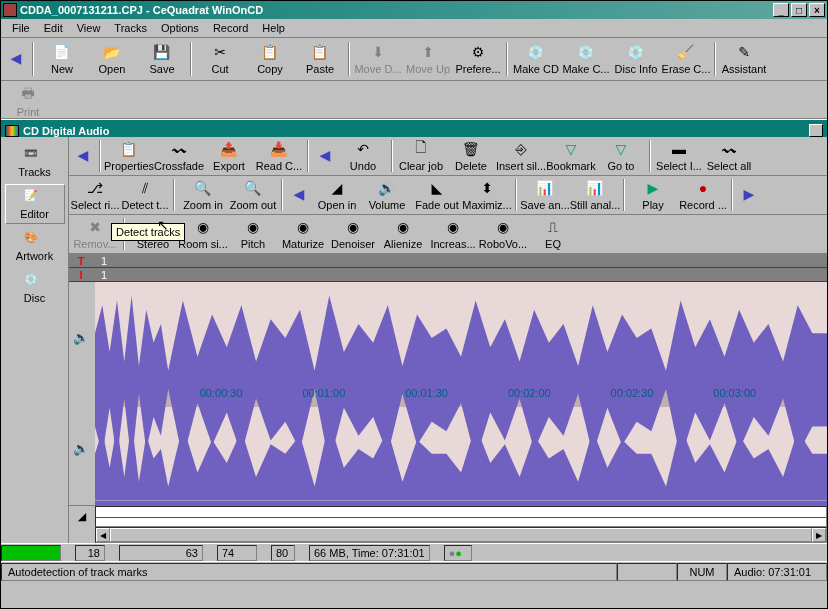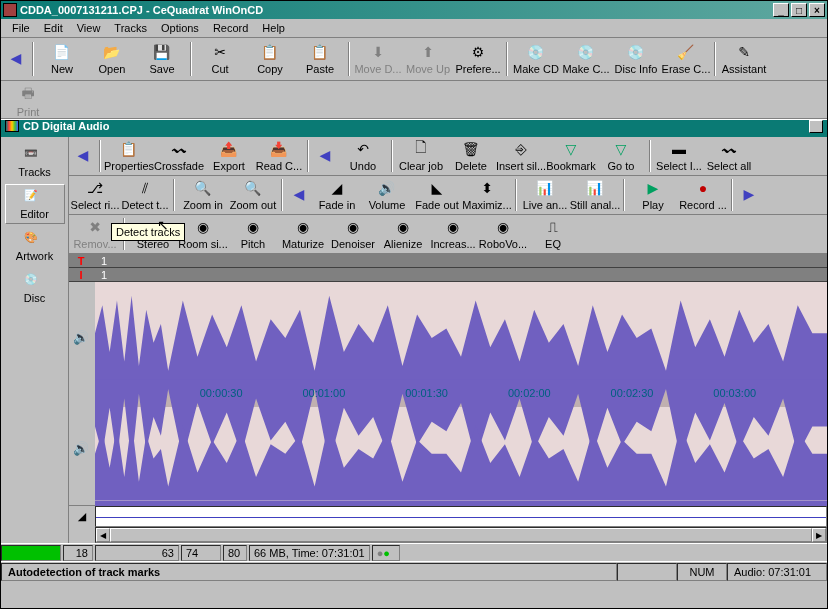--- a/index.html
+++ b/index.html
@@ -10,21 +10,21 @@
 .winbtn{width:16px;height:14px;background:#c0c0c0;border:1px solid #fff;border-right-color:#000;border-bottom-color:#000;margin-left:2px;display:flex;align-items:center;justify-content:center;font-weight:bold;color:#000;font-size:10px}
 .menubar{height:19px;background:#c0c0c0;display:flex;align-items:center;padding:0 4px;border-bottom:1px solid #808080}
 .menubar span{padding:2px 7px;cursor:default}
 .toolbar{background:#c0c0c0;display:flex;flex-wrap:wrap;padding:2px;border-bottom:1px solid #808080}
 .tb-sep{width:2px;margin:2px 3px;border-left:1px solid #808080;border-right:1px solid #fff}
 .tb-btn{width:50px;height:38px;display:flex;flex-direction:column;align-items:center;justify-content:center;font-size:10px;cursor:default;padding:1px;text-align:center;white-space:nowrap;overflow:hidden}
 .tb-btn.narrow{width:26px}
 .tb-btn .ico{width:18px;height:18px;margin-bottom:2px;display:flex;align-items:center;justify-content:center;font-size:14px}
 .tb-btn.dis{color:#808080}
 .printrow{height:38px;background:#c0c0c0;border-bottom:1px solid #808080;display:flex;padding:2px}
-.panelhdr{height:18px;background:#0a7a74;color:#fff;display:flex;align-items:flex-start;padding:0 4px;font-weight:bold;border-top:1px solid #fff}
+.panelhdr{height:18px;background:#0a7a74;color:#fff;display:flex;align-items:flex-end;padding:0 4px;font-weight:bold;border-top:1px solid #fff}
 .panelhdr .icon{width:14px;height:12px;background:linear-gradient(to right,#0a7a74,#ff4040,#ffcc00,#40c040,#4060ff);margin-right:4px;border:1px solid #000}
 .panelhdr .spacer{flex:1}
 .panelhdr .maxbtn{width:14px;height:13px;background:#c0c0c0;border:1px solid #fff;border-right-color:#000;border-bottom-color:#000}
 .workarea{display:flex;height:406px;background:#c0c0c0}
 .sidetabs{width:68px;background:#c0c0c0;border-right:1px solid #808080;display:flex;flex-direction:column;align-items:center;padding-top:4px}
 .sidetab{width:60px;height:40px;display:flex;flex-direction:column;align-items:center;justify-content:center;font-size:10px;margin:1px 0;cursor:default}
 .sidetab.active{background:#c0c0c0;border:1px solid #fff;border-right-color:#808080;border-bottom-color:#808080}
 .sidetab .ico{width:20px;height:18px;margin-bottom:1px}
 .editor{flex:1;display:flex;flex-direction:column;overflow:hidden}
 .edrow{display:flex;background:#c0c0c0;border-bottom:1px solid #808080;padding:1px}
@@ -48,25 +48,25 @@
 .volstrip{height:22px;display:flex;background:#c0c0c0;border-top:1px solid #808080}
 .volstrip .g{width:26px;display:flex;align-items:center;justify-content:center}
 .volstrip .track{flex:1;background:#fff;border:1px inset #808080;position:relative}
 .volstrip .line{position:absolute;top:50%;left:0;right:0;height:1px;background:#4040c0}
 .hscroll{height:16px;display:flex;background:#c0c0c0}
 .hscroll .g{width:26px}
 .hscroll .sb{flex:1;background:#d0d0d0;border:1px inset #808080;position:relative}
 .hscroll .thumb{position:absolute;left:14px;right:14px;top:0;bottom:0;background:#c0c0c0;border:1px solid #fff;border-right-color:#808080;border-bottom-color:#808080}
 .hscroll .ab{width:14px;background:#c0c0c0;border:1px solid #fff;border-right-color:#808080;border-bottom-color:#808080;position:absolute;top:0;bottom:0;display:flex;align-items:center;justify-content:center;font-size:8px}
 .info{height:18px;background:#c0c0c0;display:flex;align-items:center;border-top:1px solid #fff;font-size:10px}
-.info .seg{border:1px inset #808080;height:16px;padding:0 4px;display:flex;align-items:center;margin-right:2px}
+.info .seg{border:1px inset #808080;height:16px;padding:0 4px;display:flex;align-items:center;margin-right:14px}
 .info .prog{width:60px;background:#00c000}
 .status{height:20px;background:#c0c0c0;display:flex;align-items:center;border-top:1px solid #fff}
 .status .seg{border:1px inset #808080;height:18px;padding:1px 6px;display:flex;align-items:center}
-.status .main{flex:1;font-weight:bold}
+.status .main{flex:1;font-weight:normal}
 .cursor{position:absolute;left:156px;top:216px;font-size:14px;z-index:101;pointer-events:none}
 </style>
 </head>
 <body>
 
 <div class="titlebar">
   <div class="icon"></div>
   <span>CDDA_0007131211.CPJ - CeQuadrat WinOnCD</span>
   <div class="spacer"></div>
   <div class="winbtn">_</div>
@@ -264,38 +264,38 @@
       <div class="tb-btn">
           <div class="ico">🔍</div>
           <span>Zoom out</span>
         </div>
       <div class="tb-sep"></div>
       <div class="tb-btn narrow">
           <div class="ico" style="color:#4040c0">◀</div>
         </div>
       <div class="tb-btn">
           <div class="ico">◢</div>
-          <span>Fade in</span>
+          <span>Open in</span>
         </div>
       <div class="tb-btn">
           <div class="ico">🔊</div>
           <span>Volume</span>
         </div>
       <div class="tb-btn">
           <div class="ico">◣</div>
           <span>Fade out</span>
         </div>
       <div class="tb-btn">
           <div class="ico">⬍</div>
           <span>Maximiz...</span>
         </div>
       <div class="tb-sep"></div>
       <div class="tb-btn">
           <div class="ico">📊</div>
-          <span>Live an...</span>
+          <span>Save an...</span>
         </div>
       <div class="tb-btn">
           <div class="ico">📊</div>
           <span>Still anal...</span>
         </div>
       <div class="tb-sep"></div>
       <div class="tb-btn">
           <div class="ico" style="color:#00a060">▶</div>
           <span>Play</span>
         </div>

